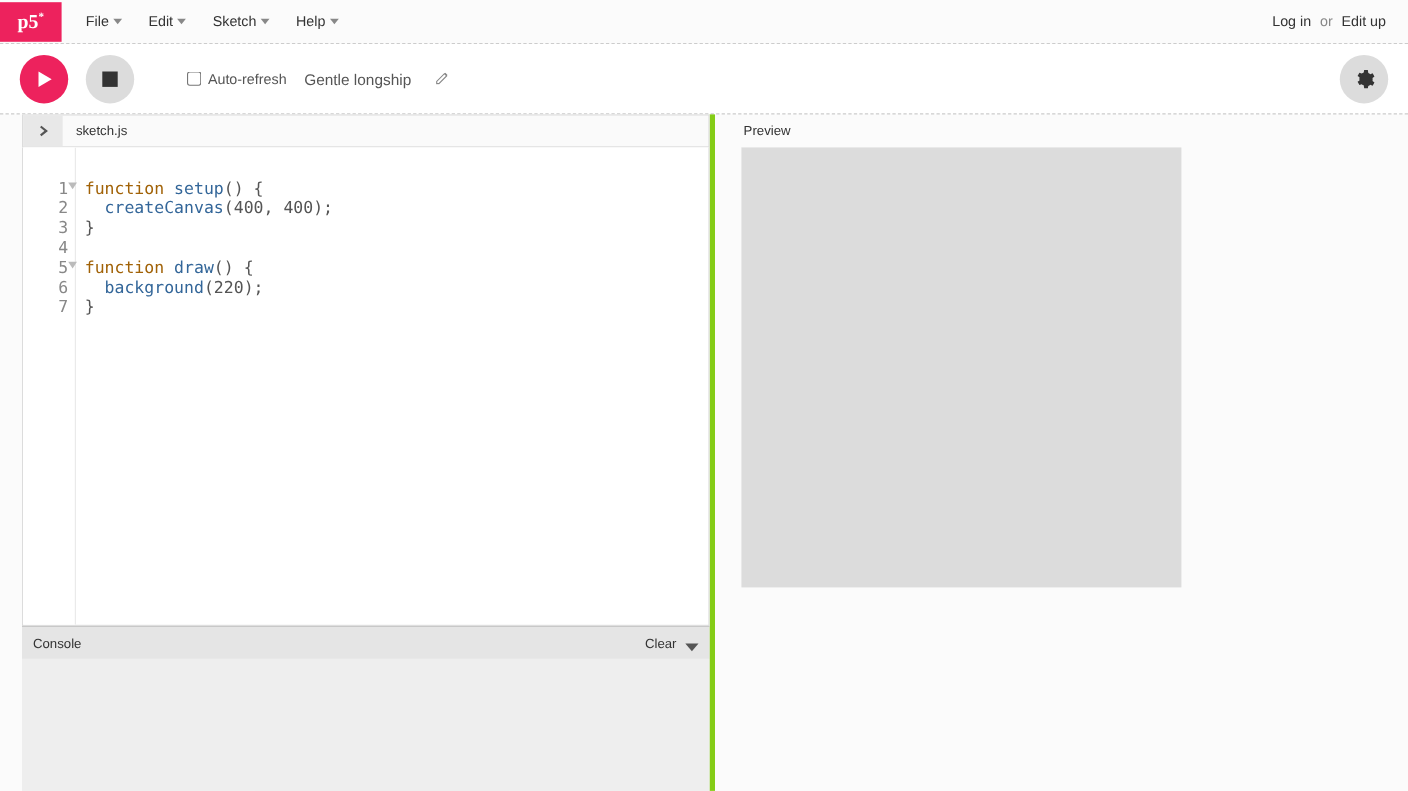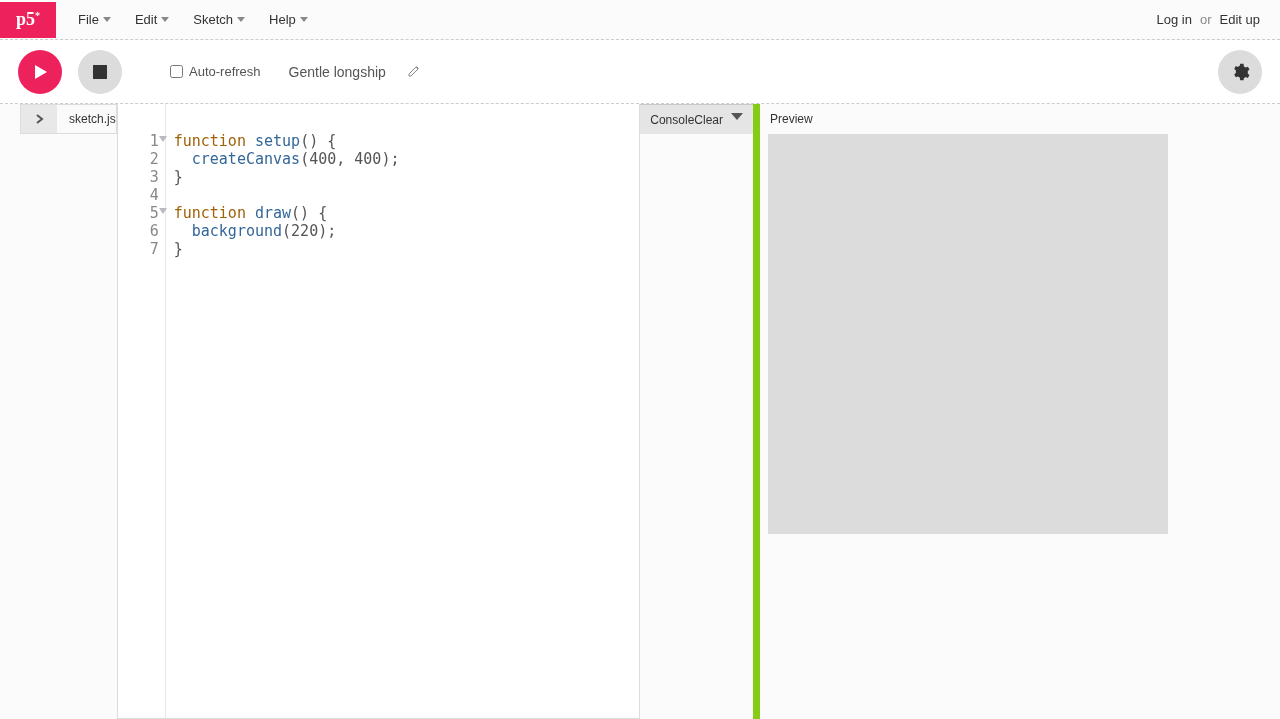--- a/index.html
+++ b/index.html
@@ -83,21 +83,21 @@
     .btn-play { background: #ed225d; }
     .btn-play svg { fill: #fff; }
     .btn-stop { background: #dcdcdc; }
     .btn-stop .square { width: 14px; height: 14px; background: #333; }
     .auto-refresh {
       display: flex;
       align-items: center;
       gap: 6px;
       color: #555;
       font-size: 13px;
-      margin-right: 28px;
+      margin-right: 16px;
       padding-left: 32px;
     }
     .sketch-name {
       color: #555;
       font-size: 14px;
       display: flex;
       align-items: center;
       gap: 22px;
       cursor: pointer;
     }
@@ -112,27 +112,28 @@
       align-items: center;
       justify-content: center;
       cursor: pointer;
     }
     .workspace {
       display: flex;
       height: calc(100vh - 104px);
       padding-left: 20px;
     }
     .left {
-      width: 740px;
-      display: flex;
-      border-right: 7px solid #84cc16;
+      width: 630px;
+      display: flex;
+      flex-direction: column;
+      border-right: 5px solid #84cc16;
     }
     .right {
       flex: 1;
-      padding-left: 8px;
+      padding-left: 24px;
     }
     .file-tab-row {
       height: 30px;
       display: flex;
       align-items: center;
       border: 1px solid #dcdcdc;
       background: #fafafa;
       font-size: 12px;
       color: #333;
     }
@@ -200,21 +201,21 @@
       height: 30px;
       background: #e5e5e5;
       display: flex;
       align-items: center;
       justify-content: space-between;
       padding: 0 10px;
       font-size: 12px;
       color: #333;
       border-top: 1px solid #c8c8c8;
     }
-    .console-actions { display: flex; align-items: flex-start; gap: 8px; }
+    .console-actions { display: flex; align-items: flex-end; gap: 8px; }
     .console-body {
       height: 120px;
       background: #eeeeee;
     }
     .chev {
       display: inline-block;
       width: 0; height: 0;
       border-left: 6px solid transparent;
       border-right: 6px solid transparent;
       border-top: 7px solid #555;

